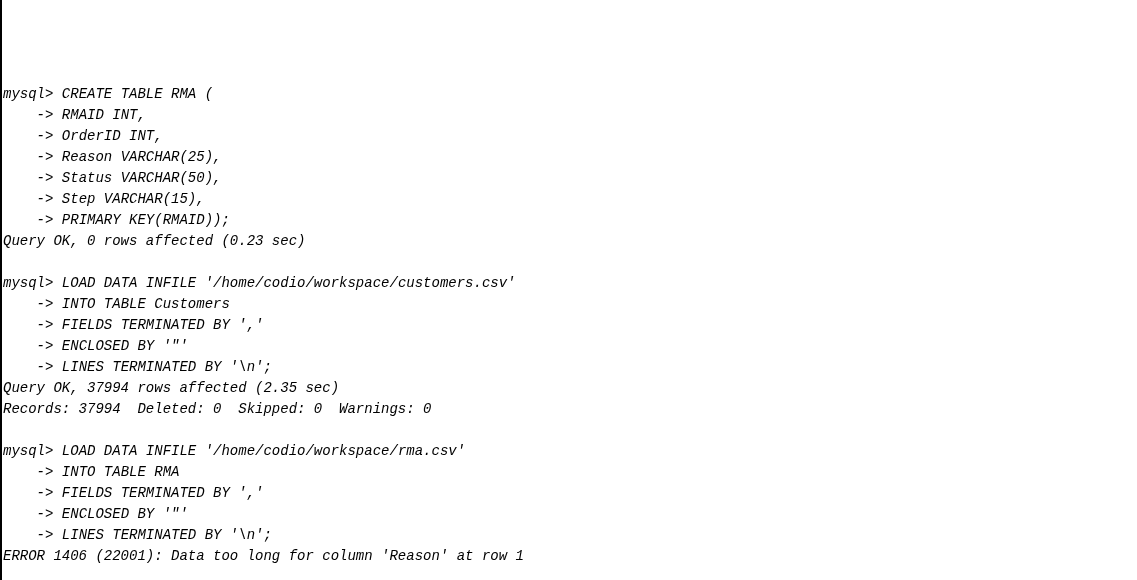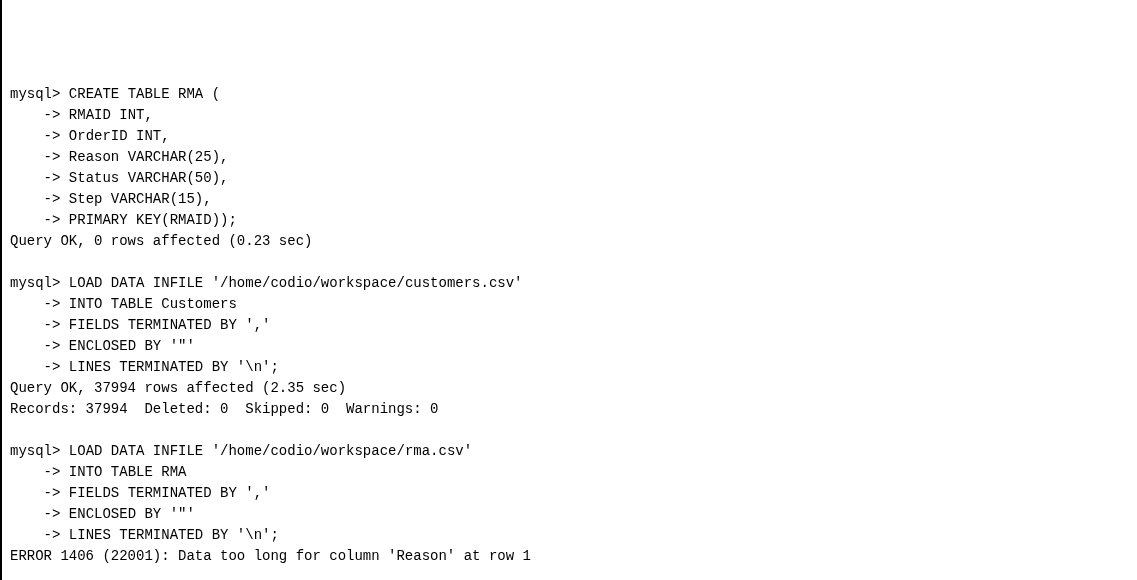--- a/index.html
+++ b/index.html
@@ -11,21 +11,22 @@
       font-family: "Consolas", "Monaco", "Courier New", monospace;
       font-size: 14px;
       line-height: 1.5;
       background: #ffffff;
       color: #000000;
       white-space: pre;
       padding: 0;
       border-left: 2px solid #000000;
     }
     .terminal {
-      padding: 0 8px;
+      padding: 0 1px;
+      font-style: italic;
     }
     .line {
       display: block;
     }
   </style>
 </head>
 <body>
 
 
 

